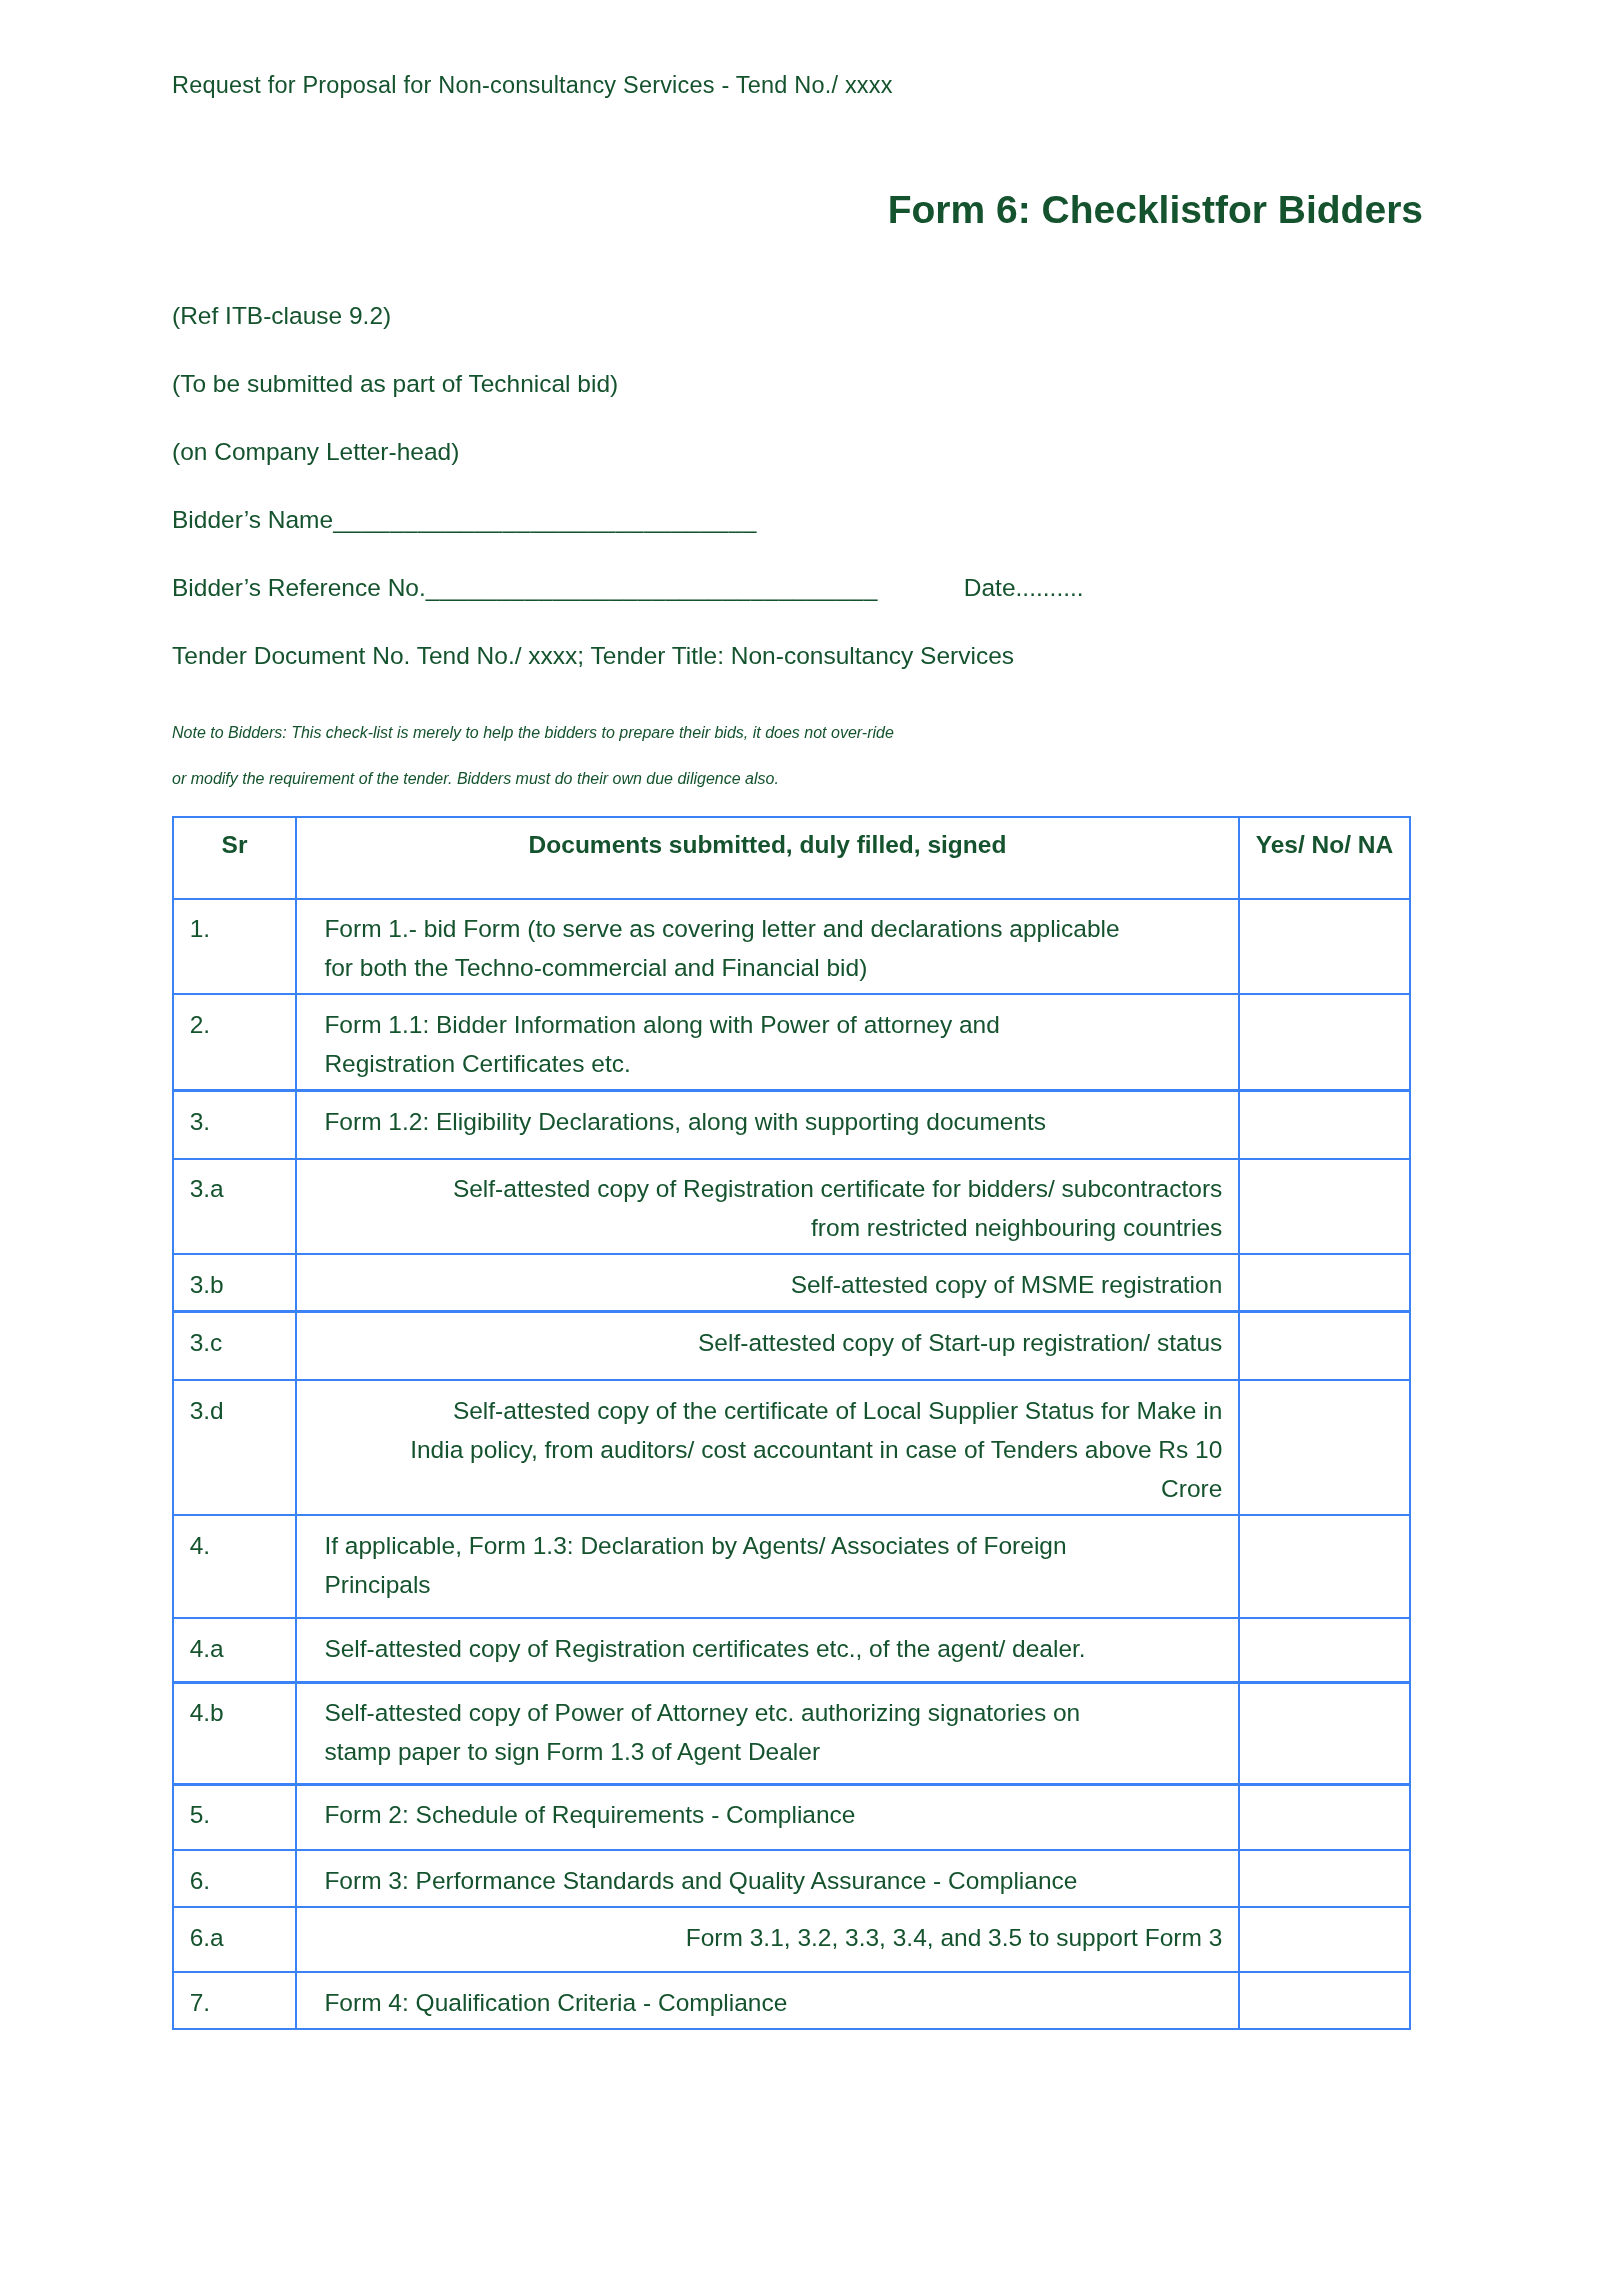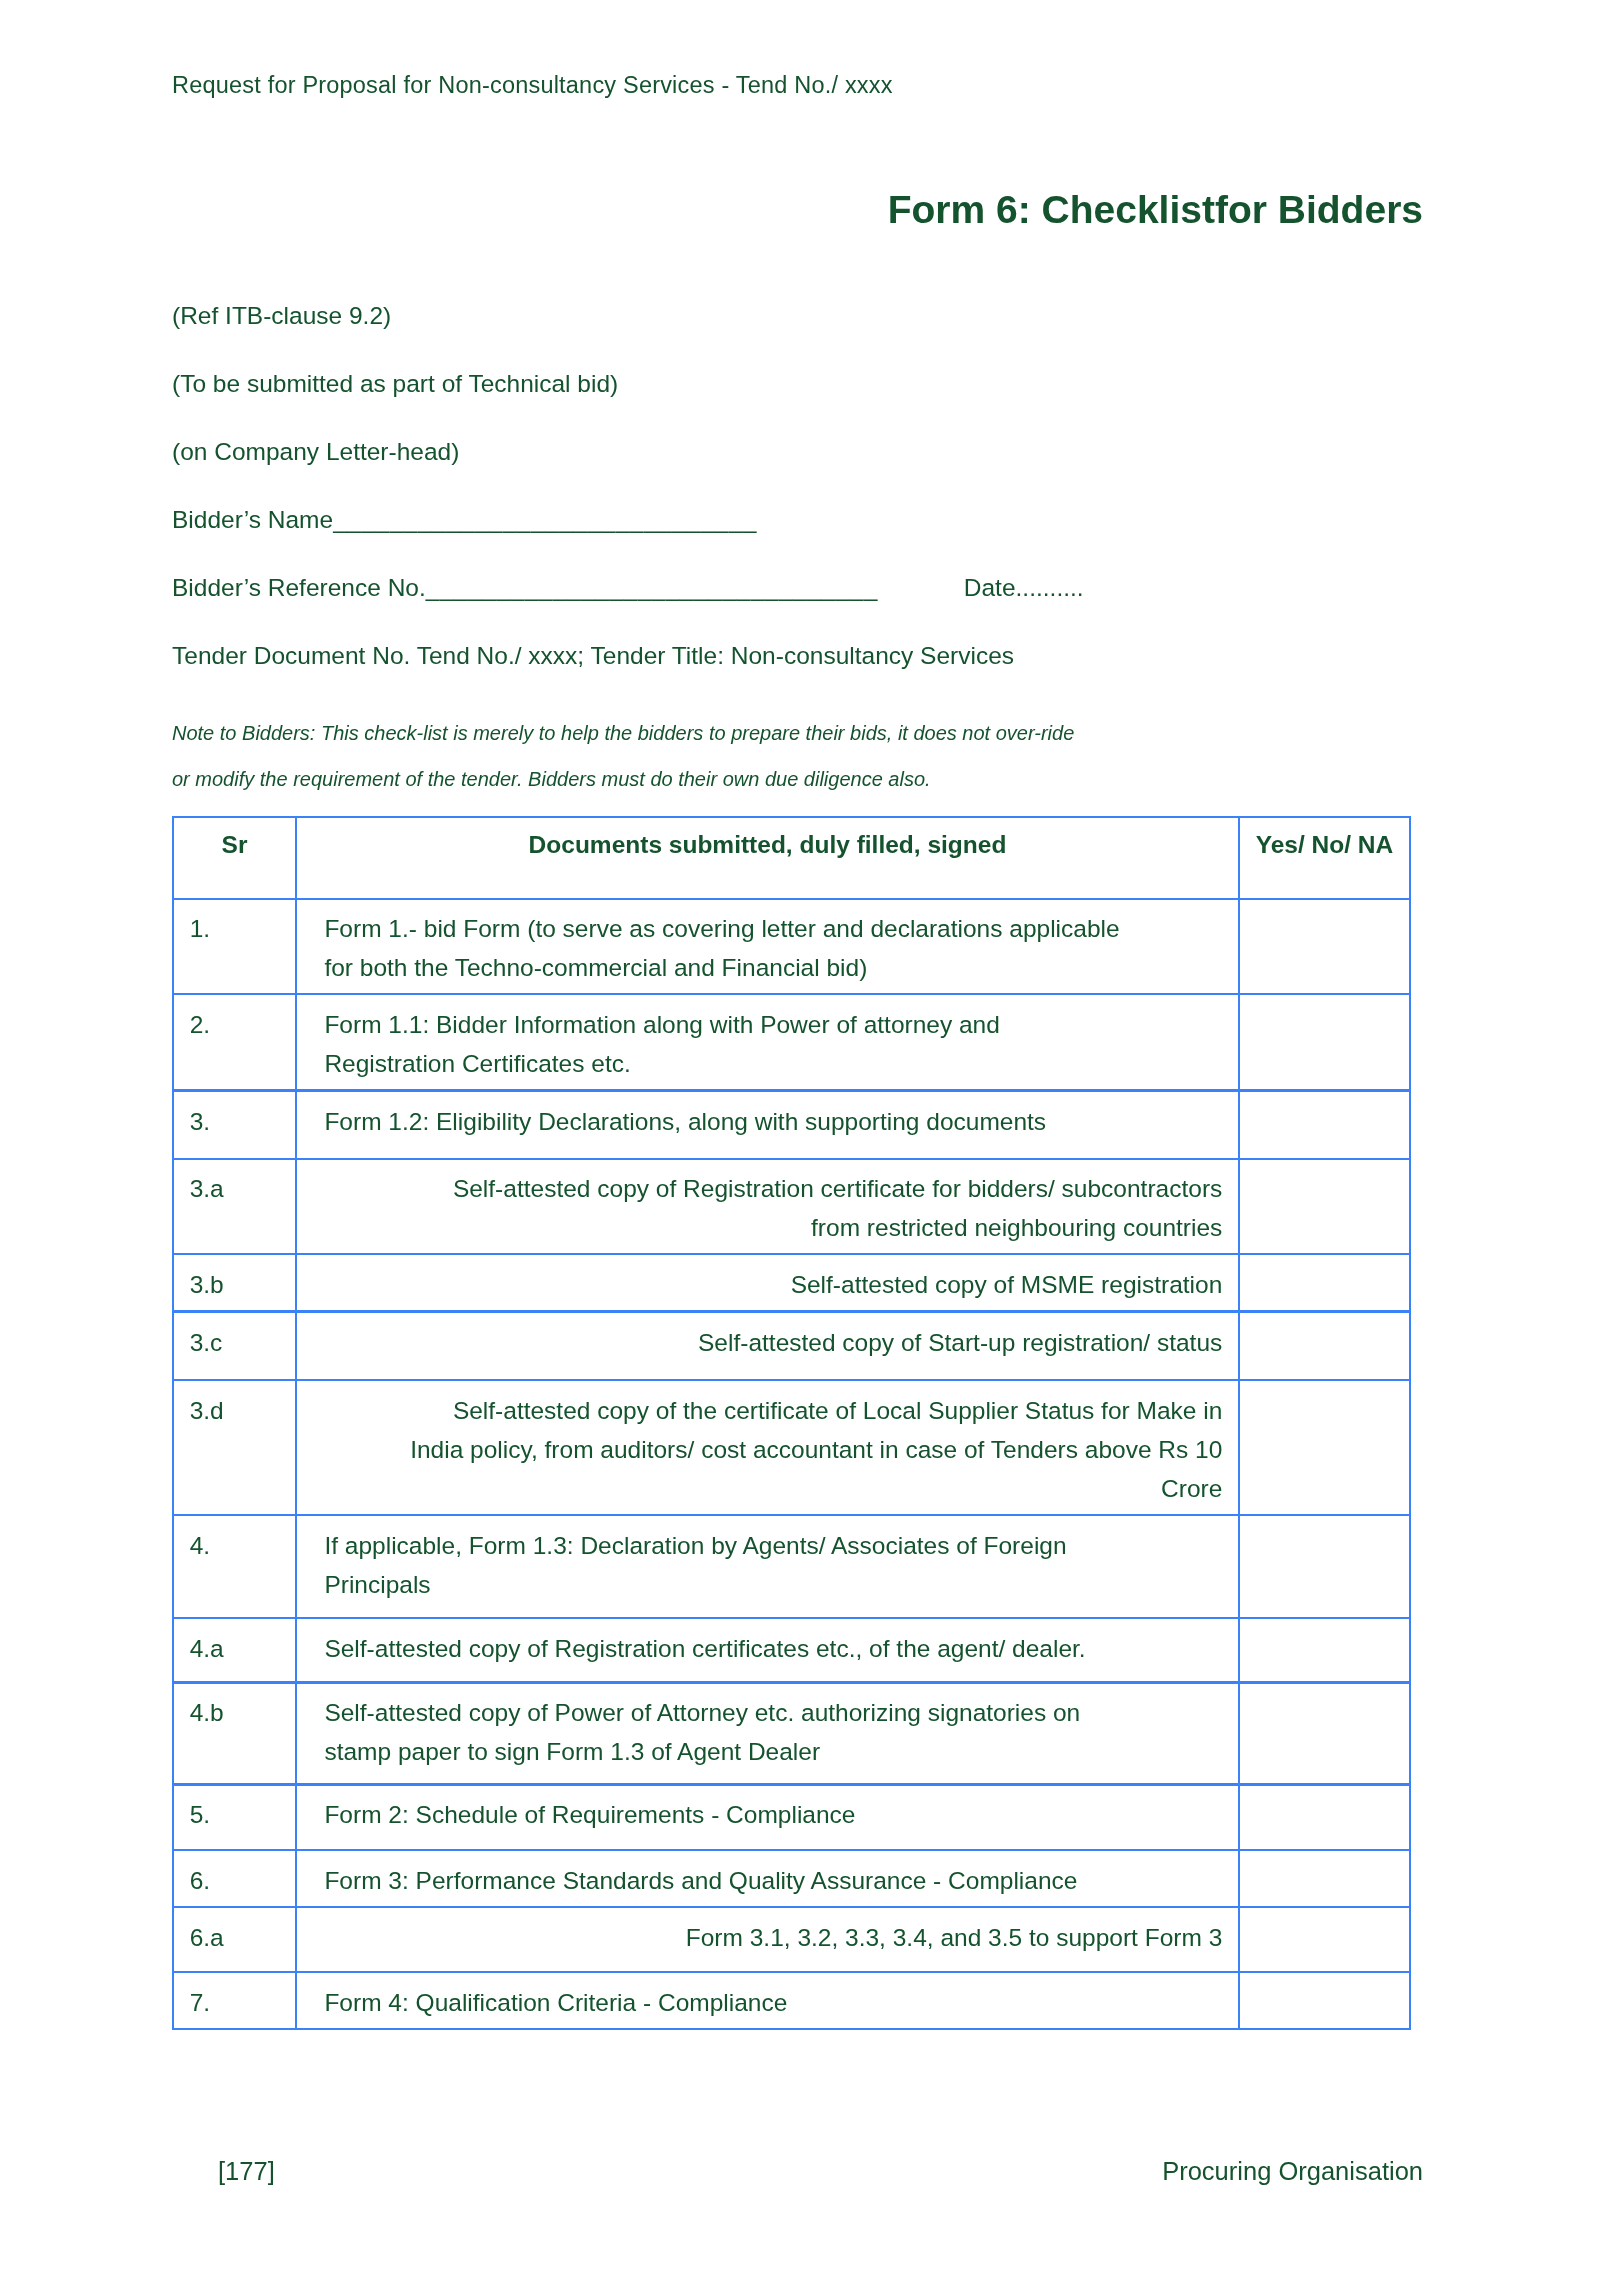--- a/index.html
+++ b/index.html
@@ -24,21 +24,21 @@
     margin:83px 0 61px 0;
   }
   p.body {
     font-size:24.5px; line-height:39px;
     margin:18px 0 29px 0;
     white-space:pre-line;
   }
   .fill-line { letter-spacing:0.5px; }
   .date-label { margin-left:86px; }
   p.note {
-    font-size:20px; line-height:46px;
+    font-size:16px; line-height:46px;
     font-style:italic;
     margin:35px 0 13.7px 0;
     white-space:pre-line;
   }
 
   table.checklist {
     border-collapse:collapse;
     table-layout:fixed;
     width:1237px;
     border:2.9px solid #000;
@@ -193,18 +193,14 @@
       <tr class="h-r7">
         <td class="sr">7.</td>
         <td class="doc">Form 4: Qualification Criteria - Compliance</td>
         <td class="yn"></td>
       </tr>
     </tbody>
       </table>
 
   </div>
 
-  <div class="page-footer">
-    <span>[177]</span>
-    <span>Procuring Organisation</span>
-  </div>
 </div>
 
 
 </body></html>

